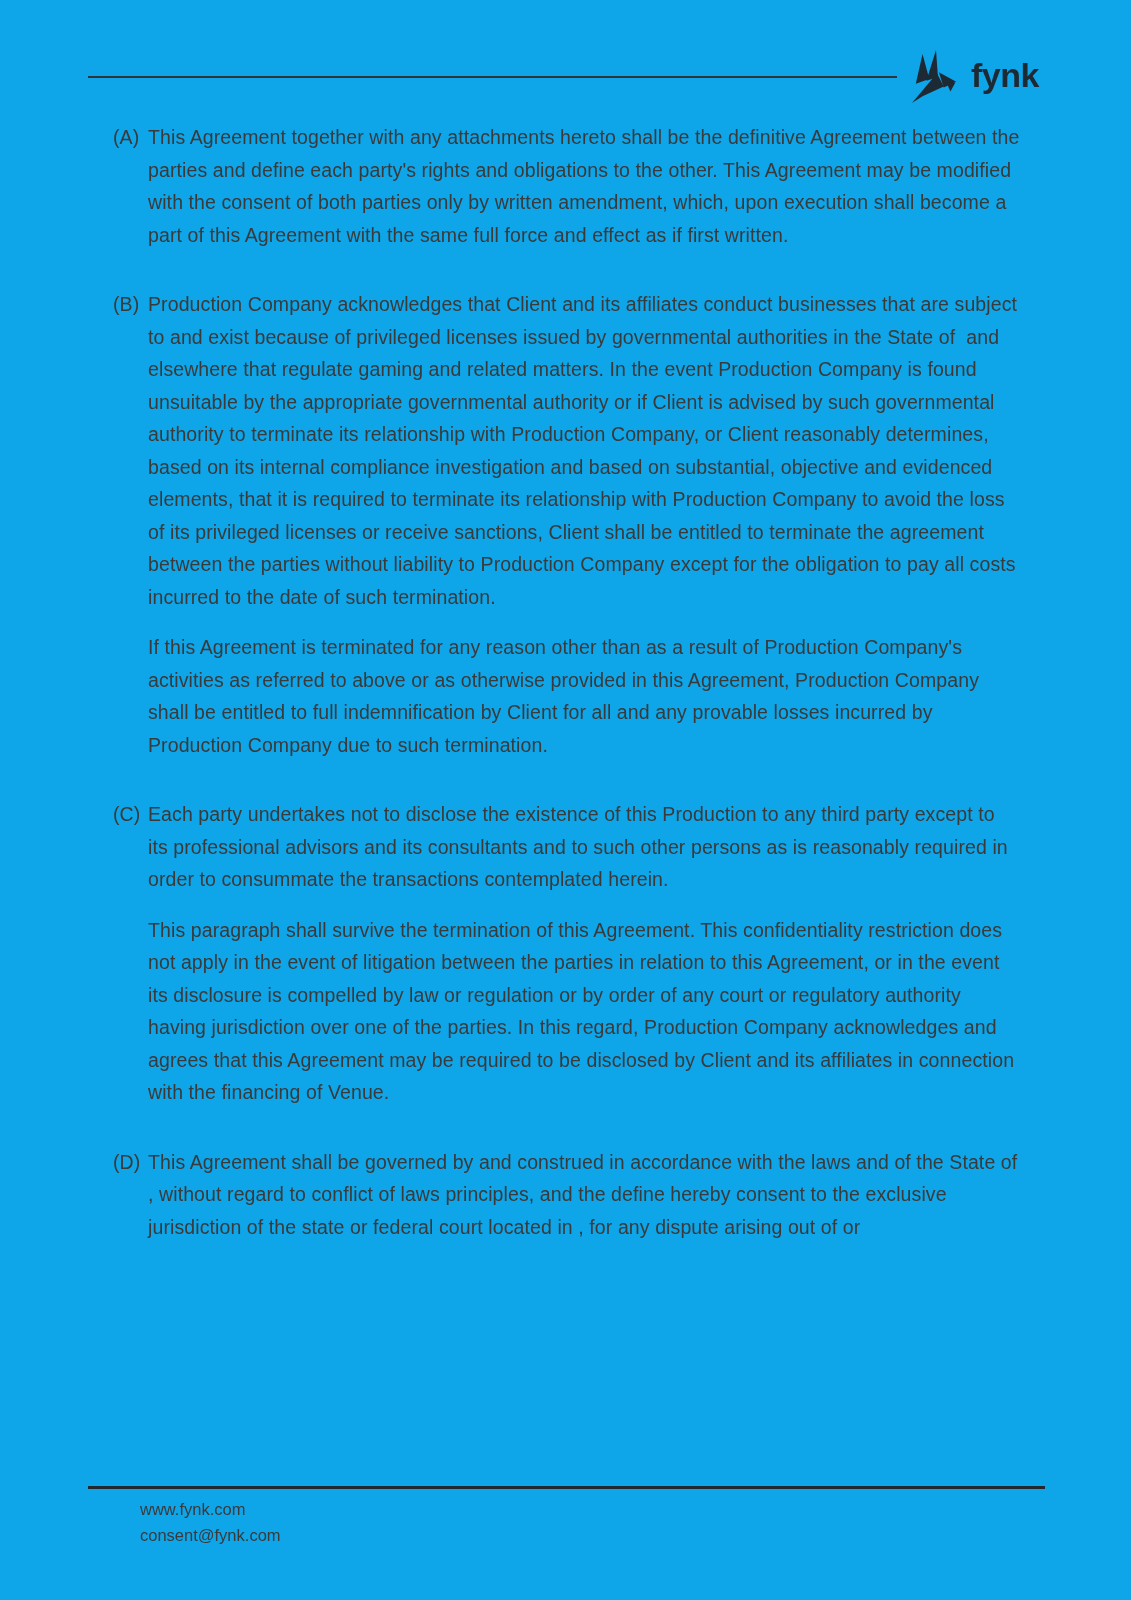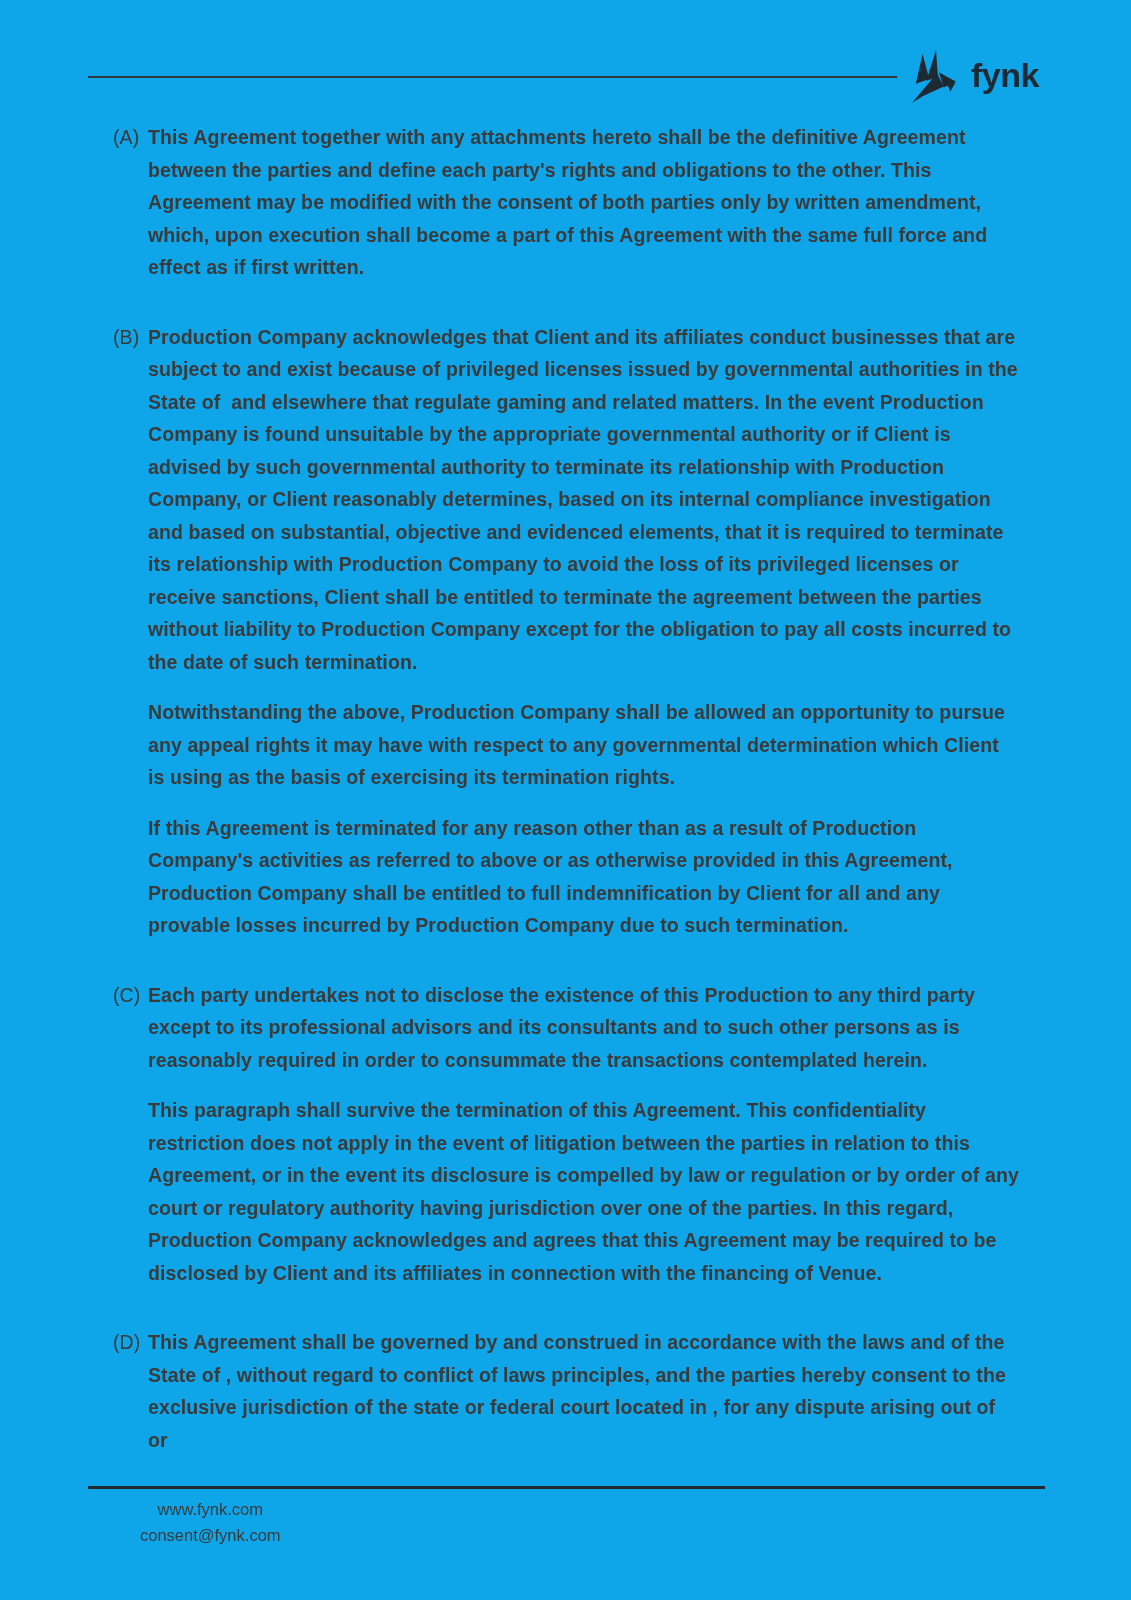--- a/index.html
+++ b/index.html
@@ -61,21 +61,21 @@
   .clause {
     display: flex;
     align-items: flex-start;
     margin-bottom: 37px;
   }
   .clause:last-child { margin-bottom: 0; }
   .clause-label {
     flex: 0 0 35px;
     white-space: nowrap;
   }
-  .clause-body { flex: 1 1 auto; font-weight: bold; }
+  .clause-body { flex: 1 1 auto; }
   .clause-body p {
     margin: 0 0 18px 0;
     white-space: pre-wrap;
   }
   .clause-body p:last-child { margin-bottom: 0; }
 
   
   .footer-rule {
     position: absolute;
     left: 88px;
@@ -84,21 +84,20 @@
     height: 3px;
     background: #23282e;
   }
   .footer-text {
     position: absolute;
     left: 140px;
     top: 1496px;
     font-size: 16.5px;
     line-height: 26px;
     color: #3a3a3a;
-    text-align: center;
   }
   .footer-text div { display: block; }
 </style>
 </head>
 <body>
 
 <div class="page">
 
   <header>
     <div class="top-rule"></div>
@@ -122,37 +121,36 @@
       <span class="clause-label">(A)</span>
       <div class="clause-body">
         <p>This Agreement together with any attachments hereto shall be the definitive Agreement between the parties and define each party's rights and obligations to the other. This Agreement may be modified with the consent of both parties only by written amendment, which, upon execution shall become a part of this Agreement with the same full force and effect as if first written.</p>
       </div>
     </section>
 
     <section class="clause">
       <span class="clause-label">(B)</span>
       <div class="clause-body">
         <p>Production Company acknowledges that Client and its affiliates conduct businesses that are subject to and exist because of privileged licenses issued by governmental authorities in the State of  and elsewhere that regulate gaming and related matters. In the event Production Company is found unsuitable by the appropriate governmental authority or if Client is advised by such governmental authority to terminate its relationship with Production Company, or Client reasonably determines, based on its internal compliance investigation and based on substantial, objective and evidenced elements, that it is required to terminate its relationship with Production Company to avoid the loss of its privileged licenses or receive sanctions, Client shall be entitled to terminate the agreement between the parties without liability to Production Company except for the obligation to pay all costs incurred to the date of such termination.</p>
-        <p>Notwithstanding the above, Production Company shall be allowed an opportunity to pursue any appeal rights it may have with respect to any governmental determination which Client is using as the basis of exercising its termination rights.</p>
         <p>If this Agreement is terminated for any reason other than as a result of Production Company's activities as referred to above or as otherwise provided in this Agreement, Production Company shall be entitled to full indemnification by Client for all and any provable losses incurred by Production Company due to such termination.</p>
       </div>
     </section>
 
     <section class="clause">
       <span class="clause-label">(C)</span>
       <div class="clause-body">
         <p>Each party undertakes not to disclose the existence of this Production to any third party except to its professional advisors and its consultants and to such other persons as is reasonably required in order to consummate the transactions contemplated herein.</p>
         <p>This paragraph shall survive the termination of this Agreement. This confidentiality restriction does not apply in the event of litigation between the parties in relation to this Agreement, or in the event its disclosure is compelled by law or regulation or by order of any court or regulatory authority having jurisdiction over one of the parties. In this regard, Production Company acknowledges and agrees that this Agreement may be required to be disclosed by Client and its affiliates in connection with the financing of Venue.</p>
       </div>
     </section>
 
     <section class="clause">
       <span class="clause-label">(D)</span>
       <div class="clause-body">
-        <p>This Agreement shall be governed by and construed in accordance with the laws and of the State of , without regard to conflict of laws principles, and the parties hereby consent to the exclusive jurisdiction of the state or federal court located in , for any dispute arising out of or</p>
+        <p>This Agreement shall be governed by and construed in accordance with the laws and of the State of , without regard to conflict of laws principles, and the define hereby consent to the exclusive jurisdiction of the state or federal court located in , for any dispute arising out of or</p>
       </div>
     </section>
 
   </main>
 
   <footer>
     <div class="footer-rule"></div>
     <div class="footer-text">
       <div>www.fynk.com</div>
       <div>consent@fynk.com</div>

